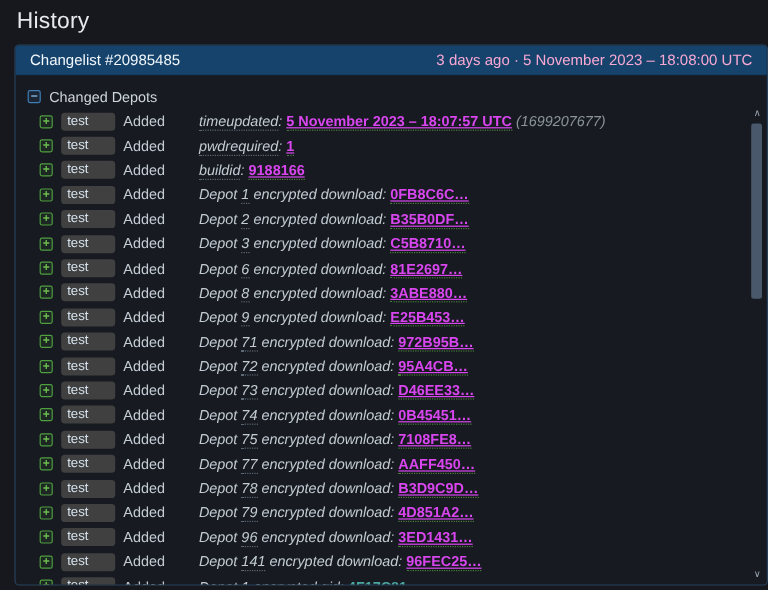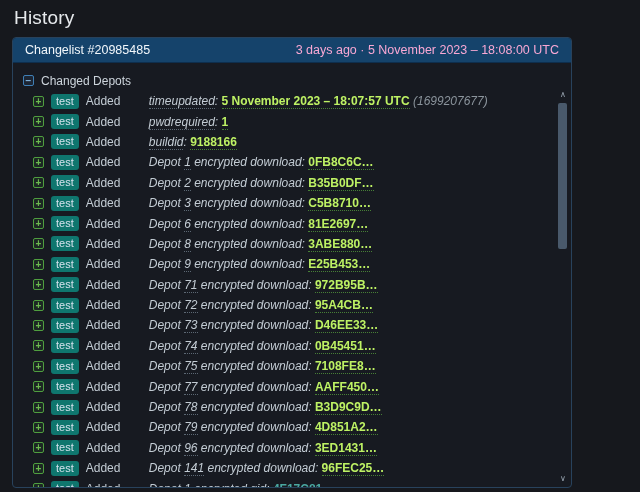--- a/index.html
+++ b/index.html
@@ -12,21 +12,21 @@
   .page-title {
     font-size: 19px;
     font-weight: 500;
     color: #e6e9ec;
     margin: 7px 0 9px 14px;
     letter-spacing: 0.2px;
   }
   .panel {
     position: absolute;
     left: 12px; top: 37px;
-    width: 560px; height: 451px;
+    width: 628px; height: 451px;
     border: 1px solid #28425c;
     border-radius: 4px;
     background: #171a21;
   }
   .panel-header {
     height: 25px;
     background: #15436b;
     border-bottom: 1px solid #0e2e4d;
     border-radius: 3px 3px 0 0;
     display: flex;
@@ -74,38 +74,38 @@
     border: 1px solid #3f7fb5;
     color: #85b6de;
     background: rgba(63,127,181,0.12);
   }
   .plus-box {
     border: 1px solid #4f9e3f;
     color: #6dbb4f;
     background: rgba(79,158,63,0.10);
   }
   .badge {
-    background: #0f766e;
+    background: #404040;
     color: #d5e2ed;
     font-size: 11px;
     line-height: 14px;
-    padding: 0 5px 1px 5px;
+    padding: 0 22px 1px 5px;
     border-radius: 3px;
     cursor: pointer;
   }
   .row-text { color: #c3ccd4; }
   .row-key { font-style: italic; margin-left: 25px; }
   .row-key .tip { border-bottom: 1px dotted #5c6874; cursor: help; }
   .val {
     font-weight: bold;
     text-decoration: none;
     border-bottom: 1px dotted #477f36;
     cursor: pointer;
   }
-  .val.green { color: #bef264; border-bottom-color: #477f36; }
+  .val.green { color: #d946ef; border-bottom-color: #477f36; text-decoration: underline; }
   .val.teal  { color: #4aa7a0; border-bottom-color: #37746f; }
   .sfx { font-style: italic; color: #8b949c; }
   .sect-key { }
   
   .scrollbar {
     position: absolute;
     top: 26px; right: 1px; bottom: 1px;
     width: 14px;
     background: #171a21;
   }

